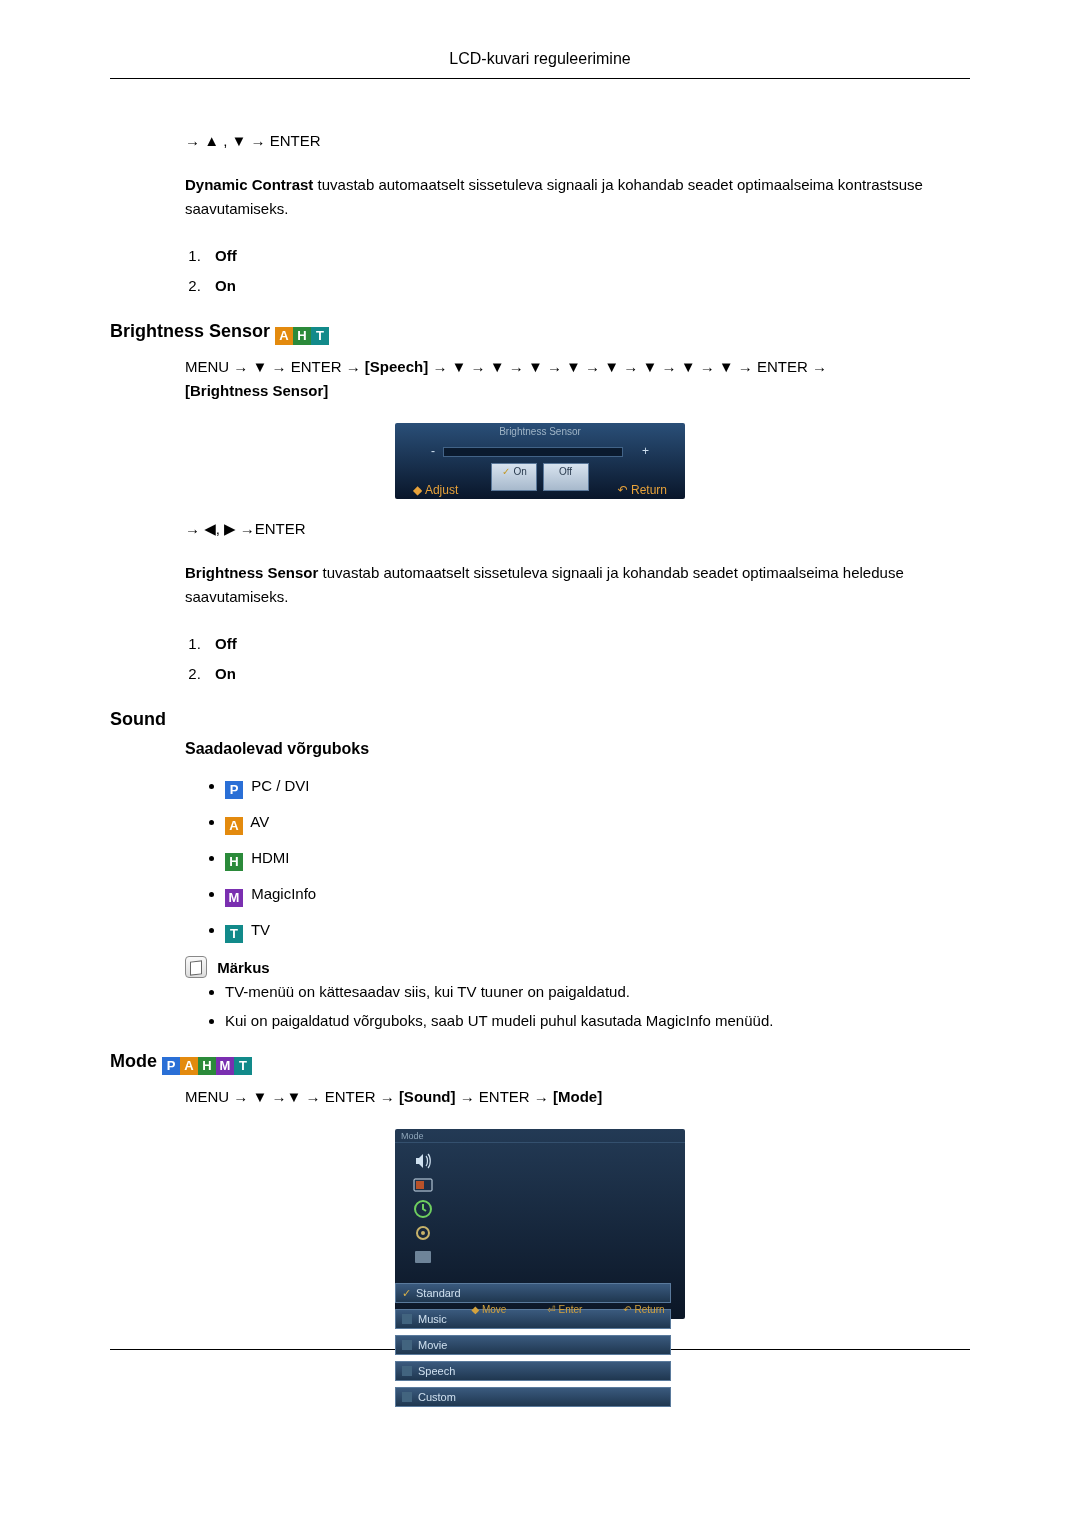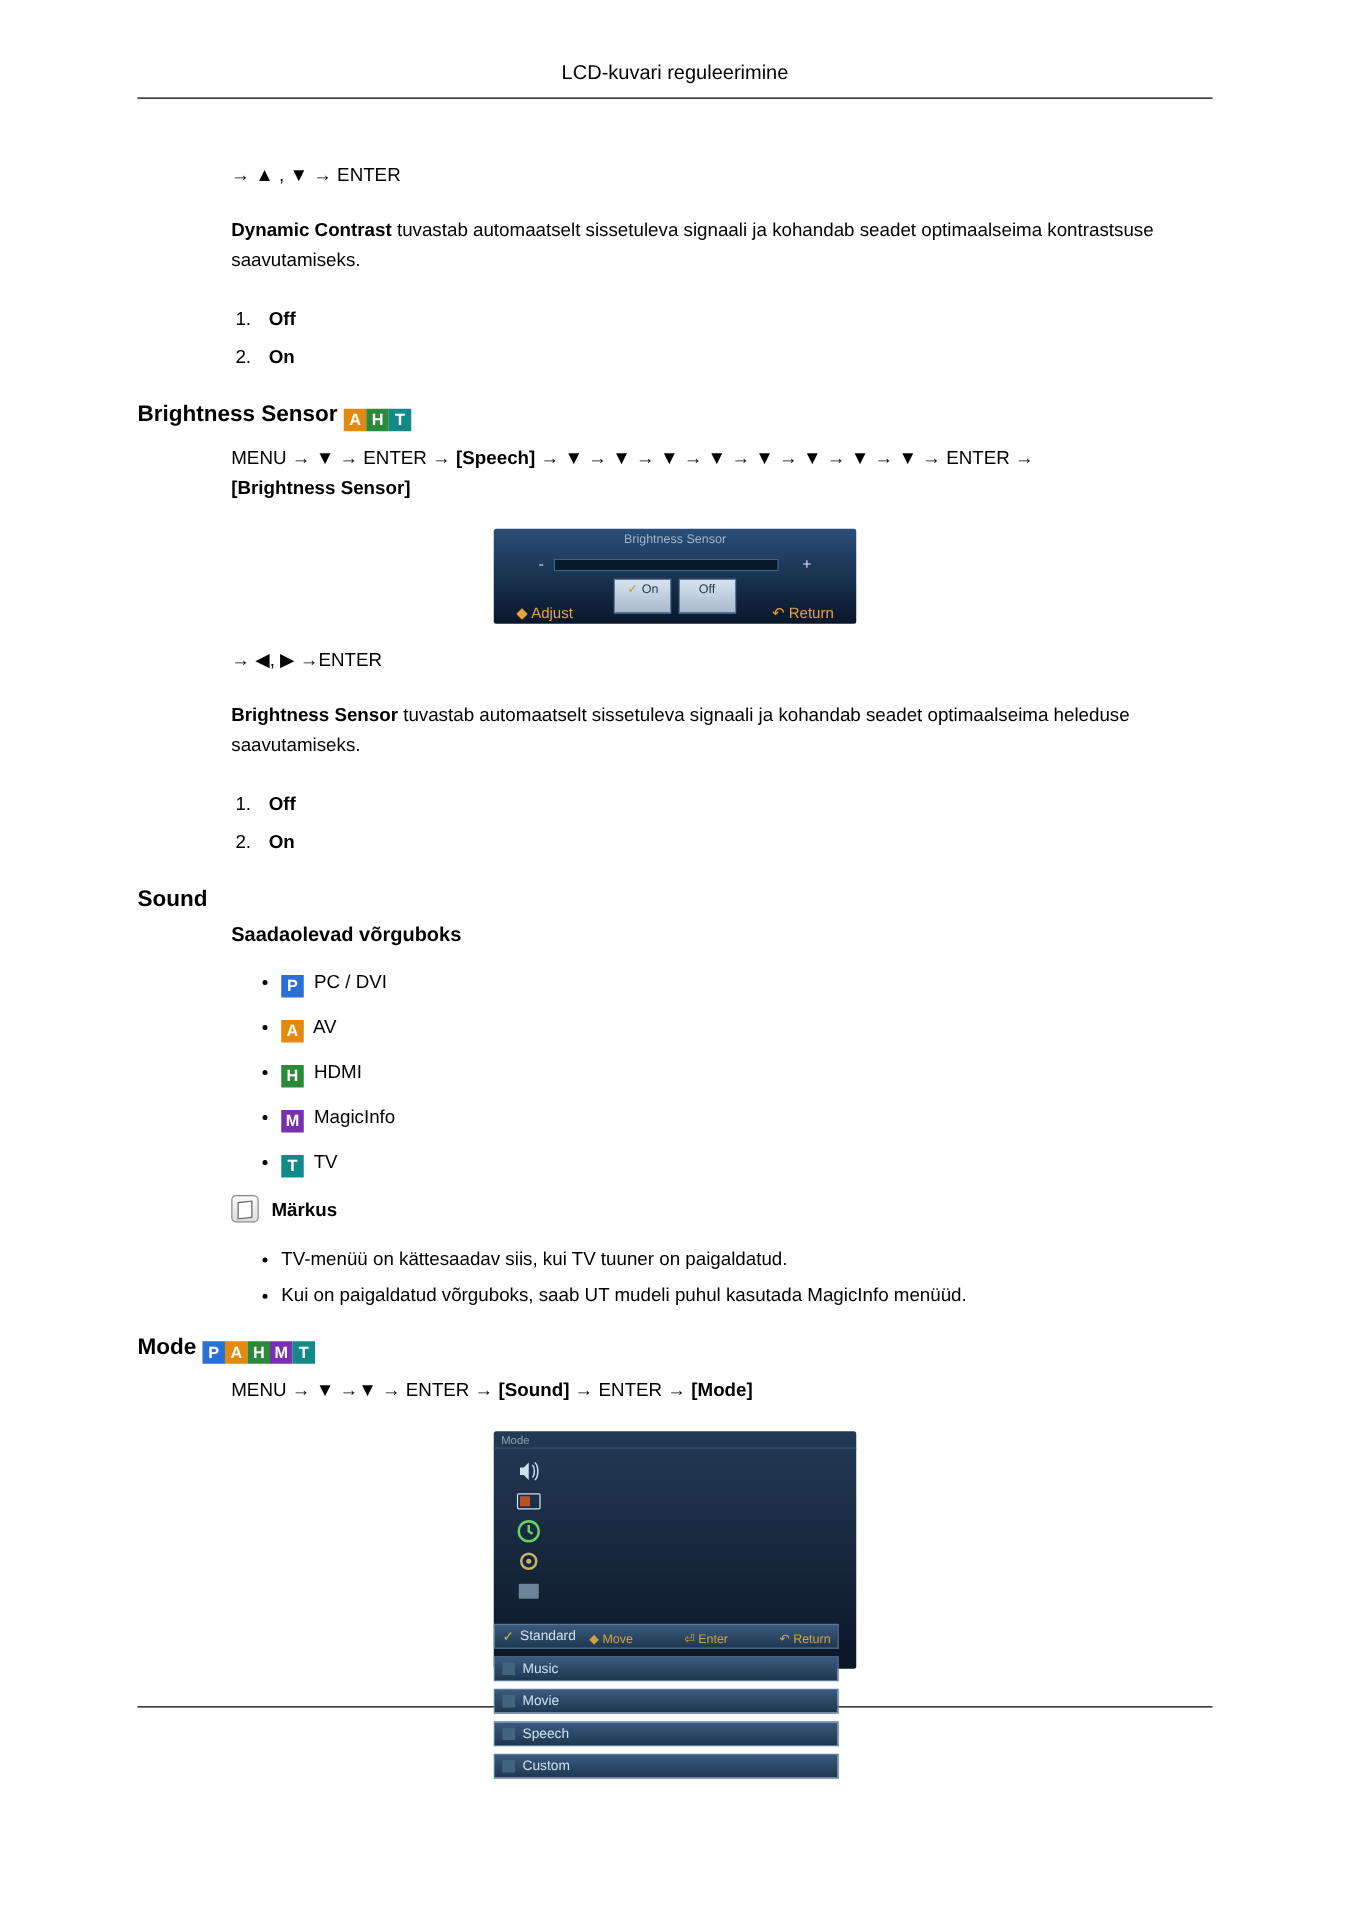--- a/index.html
+++ b/index.html
@@ -85,21 +85,21 @@
   }
   .note-icon::after {
     content: "";
     position: absolute;
     left: 4px; top: 4px;
     width: 10px; height: 12px;
     border: 1px solid #666;
     background: #fff;
     transform: skewY(-6deg);
   }
-  .note-line { margin-left: 75px; margin-top: 8px; margin-bottom: 16px; }
+  .note-line { margin-left: 75px; margin-top: 8px; margin-bottom: 0; }
   
   .osd1 {
     width: 290px; height: 76px;
     margin: 6px auto 18px auto;
     background: linear-gradient(#2a4f78,#09162a);
     color: #d8e4f0;
     font-size: 11px;
     position: relative;
     border-radius: 2px;
   }
@@ -183,21 +183,21 @@
     padding-left: 6px;
     font-size: 11px;
   }
   .osd2 .row .mk { width:14px; color:#d9b24a; }
   .osd2 .row.sel .mk::before { content:"✓"; }
   .osd2 .row .sq {
     width:10px; height:10px; background:#42647f;
     margin-right:6px;
   }
   .osd2 .foot {
-    position:absolute; bottom:18px; left:56px;
+    position:absolute; bottom:4px; left:56px;
     right:0;
     display:flex; justify-content:space-around;
     font-size:10px;
     color:#d3a23e;
   }
 </style>
 </head>
 <body>
 
 <div class="page">

